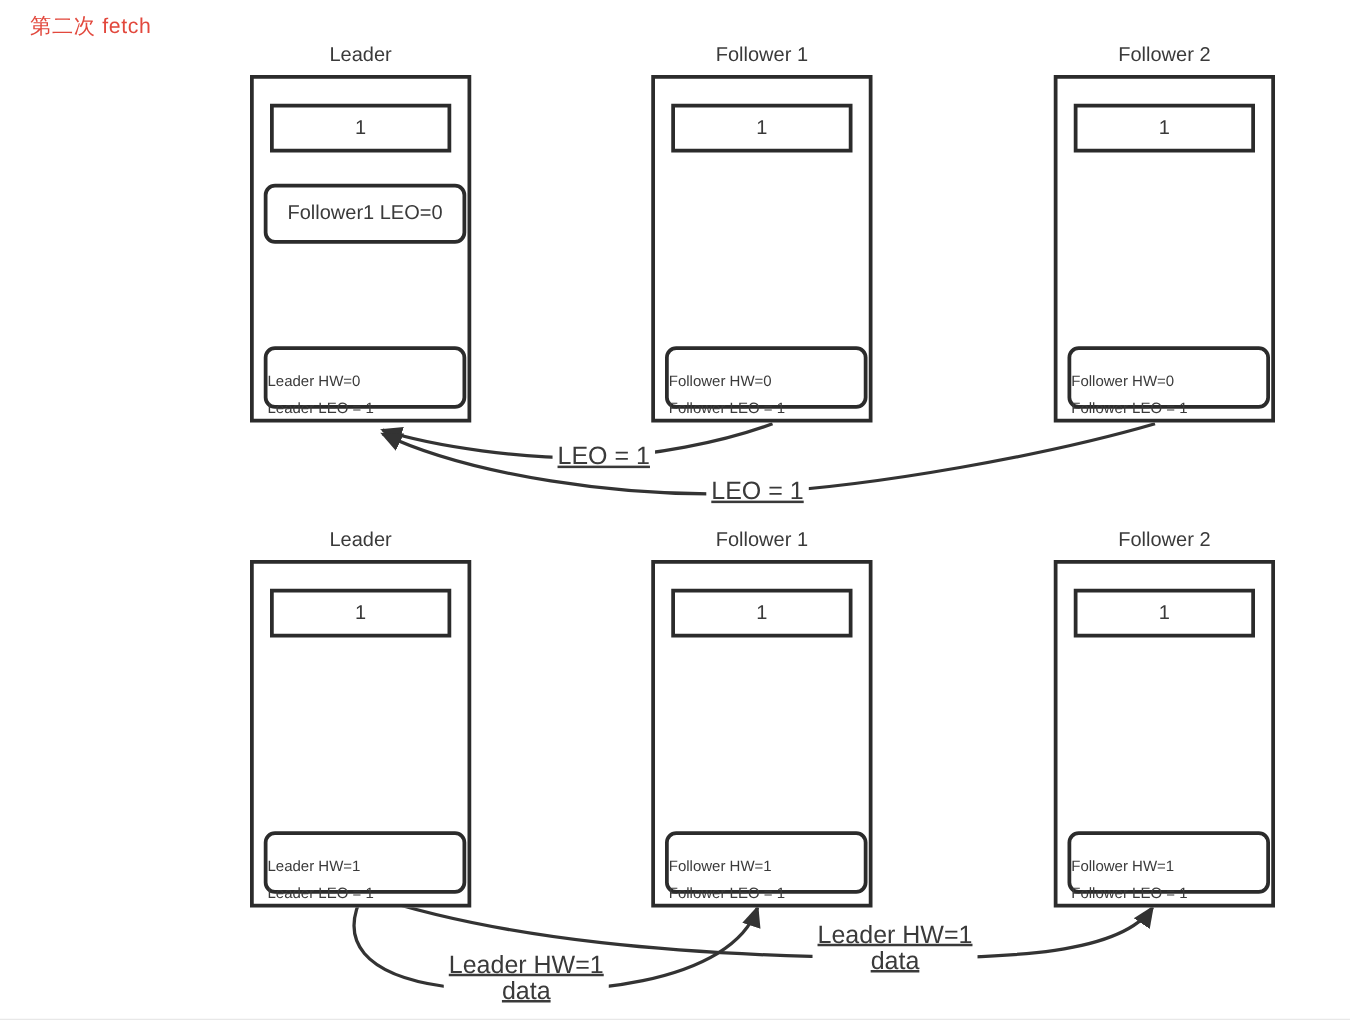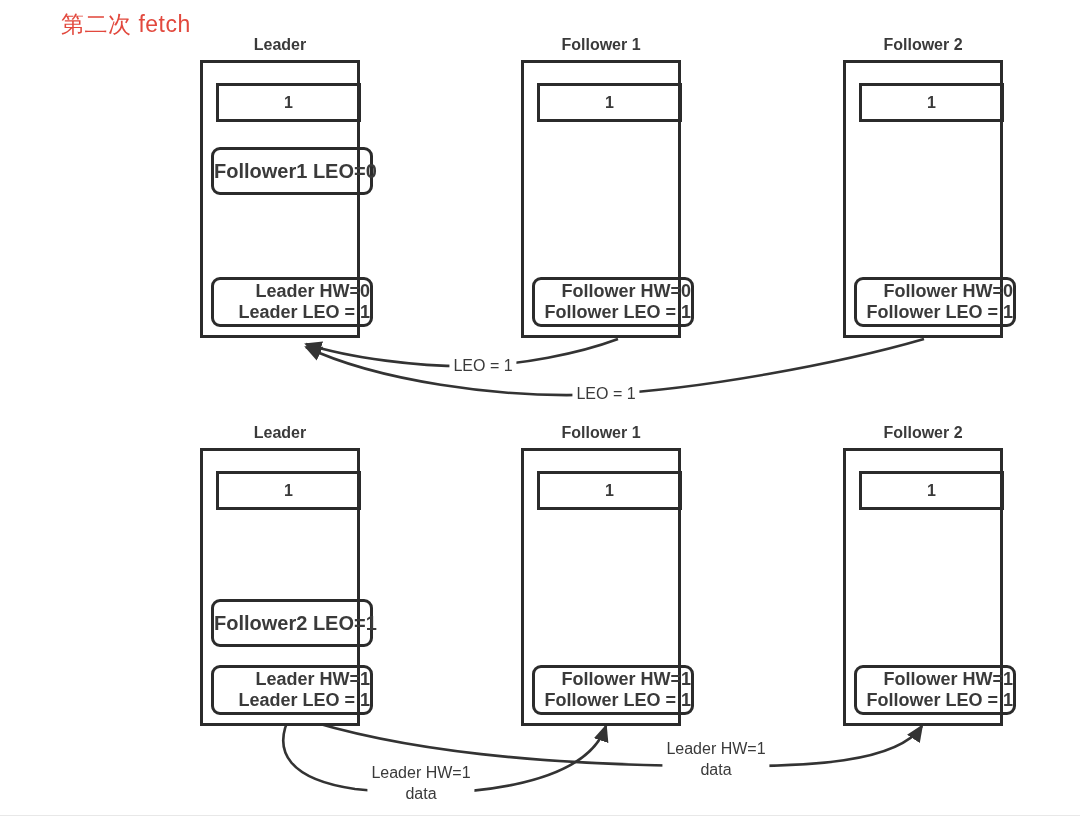--- a/index.html
+++ b/index.html
@@ -16,29 +16,28 @@
     position: relative;
     width: 1080px;
     height: 816px;
     background: var(--bg);
     overflow: hidden;
   }
   .page-title {
     position: absolute;
     left: 24px;
     top: 9px;
-    font-size: 23px;
+    font-size: 17px;
     letter-spacing: .5px;
     color: var(--accent);
-    margin-left: 37px;
   }
   .arrows { position: absolute; left: 0; top: 0; width: 1080px; height: 816px; }
   .arrows path.flow { fill: none; stroke: var(--line); stroke-width: 2.6px; }
 
-  .node { position: absolute; width: 160px; font-weight: bold; }
+  .node { position: absolute; width: 177px; }
   .node-title {
     text-align: center;
     height: 22px;
     font-size: 16px;
     color: var(--text);
   }
   .node-box {
     position: relative;
     margin-top: 2px;
     height: 278px;
@@ -55,47 +54,48 @@
     font-size: 16px;
   }
   .entry {
     position: absolute;
     left: 8px;
     width: 162px; height: 48px;
     border: 3px solid var(--ink);
     border-radius: 9px;
     text-align: center;
     line-height: 42px;
-    font-size: 20px;
+    font-size: 16px;
     white-space: nowrap;
   }
   .entry.e1 { top: 84px; }
   .entry.e2 { top: 148px; }
   .status {
     position: absolute;
     left: 8px; top: 214px;
     width: 162px; height: 50px;
     border: 3px solid var(--ink);
     border-radius: 9px;
-    text-align: right;
-    padding-top: 1px;
-    font-size: 18px;
+    text-align: left;
+    padding-top: 15px;
+    font-size: 12px;
     white-space: nowrap;
   }
   .status div { line-height: 21px; }
 
   .arrow-label {
     position: absolute;
     transform: translate(-50%, -50%);
     background: var(--bg);
     padding: 1px 4px;
-    font-size: 16px;
+    font-size: 20px;
     color: var(--text);
     text-align: center;
     white-space: nowrap;
+    text-decoration: underline;
   }
   .arrow-label div { line-height: 21px; }
 
   .footline {
     position: absolute;
     left: 0; right: 0; bottom: 0;
     height: 1px;
     background: #e8e8e8;
   }
 </style>
@@ -149,21 +149,20 @@
         <div>Follower HW=0</div>
         <div>Follower LEO = 1</div>
       </div>
     </div>
   </div>
 
   <div class="node" style="left:200px; top:424px;">
     <div class="node-title">Leader</div>
     <div class="node-box">
       <div class="log-rect">1</div>
-      <div class="entry e2">Follower2 LEO=1</div>
       <div class="status">
         <div>Leader HW=1</div>
         <div>Leader LEO = 1</div>
       </div>
     </div>
   </div>
 
   <div class="node" style="left:521px; top:424px;">
     <div class="node-title">Follower 1</div>
     <div class="node-box">

